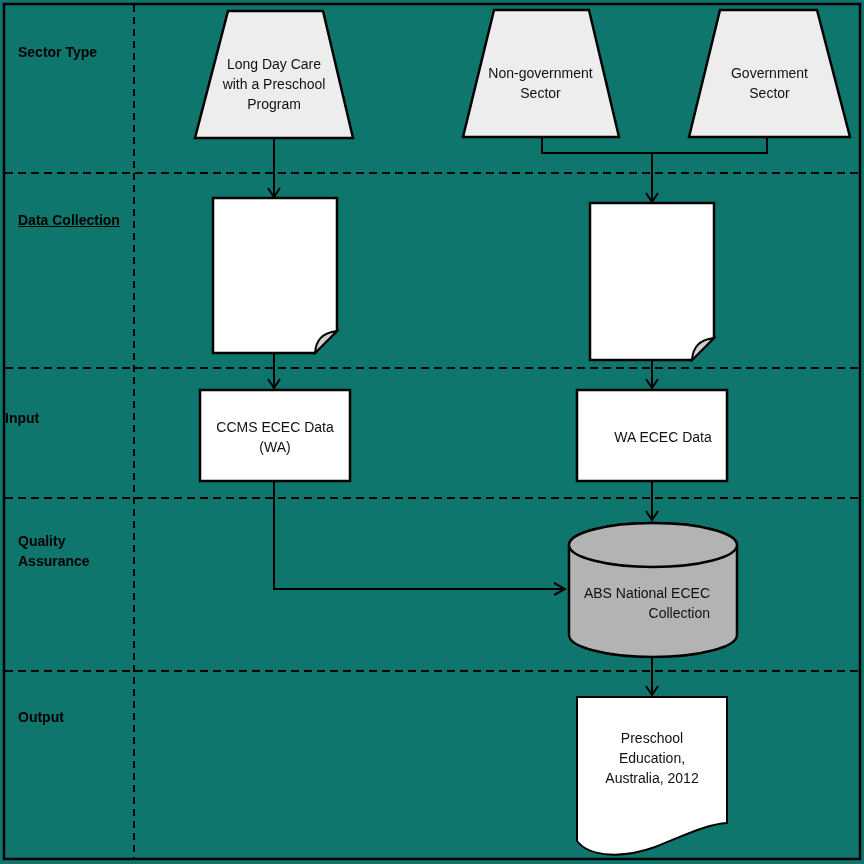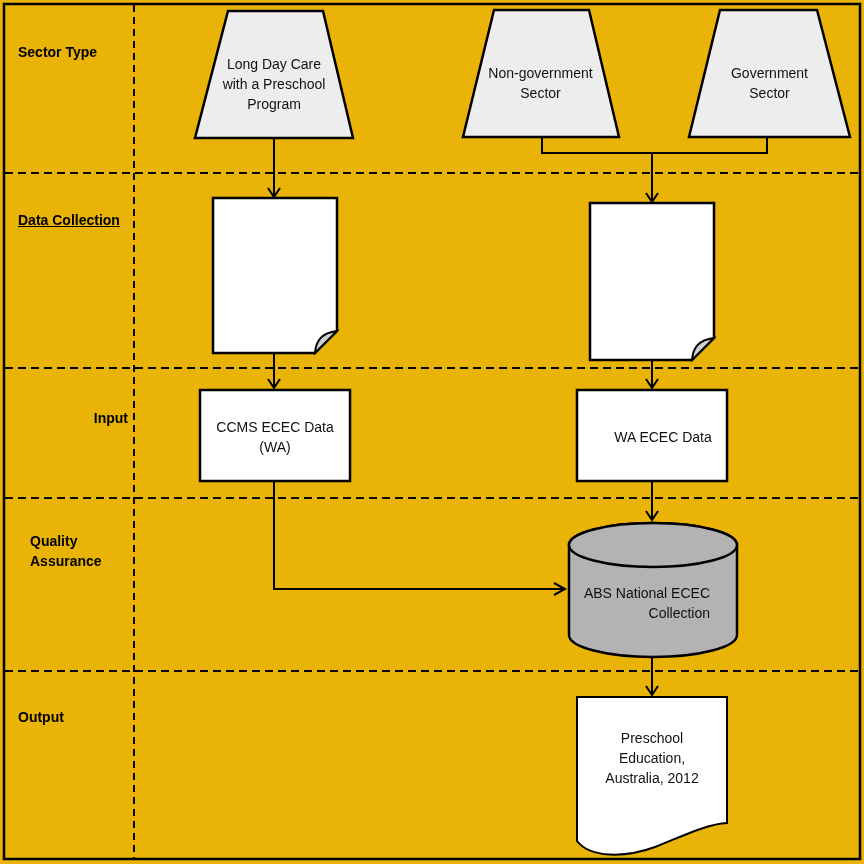--- a/index.html
+++ b/index.html
@@ -1,19 +1,19 @@
 <!DOCTYPE html>
 <html><head>
 <meta charset="utf-8">
 <style>
   html,body{margin:0;padding:0;background:#ffffff;}
   .canvas{
     position:relative;
     width:864px;height:864px;
-    background:#eab308;
+    background:#0f766e;
     font-family:"Liberation Sans", sans-serif;
     overflow:hidden;
   }
   svg{position:absolute;left:0;top:0;}
   .shape{stroke:#000000;stroke-width:2.5;}
   .thin{stroke-width:2;}
   .connector{stroke:#000000;stroke-width:2;fill:none;}
   .lane-divider{stroke:#000000;stroke-width:2;stroke-dasharray:8 5;}
   .col-divider{stroke:#000000;stroke-width:2;stroke-dasharray:7 5;}
   .frame{fill:none;stroke:#000000;stroke-width:2.5;}
@@ -79,22 +79,22 @@
     <ellipse class="shape" cx="653" cy="545" rx="84" ry="22" fill="#b3b3b3"></ellipse>
 
     <line class="connector" x1="652" y1="657" x2="652" y2="694"></line>
     <polyline class="connector" points="646,686 652,695 658,686"></polyline>
 
     <path class="shape thin" d="M577,697 H727 V823 C707,824 683,836 655,847 C625,858 590,858 577,841 Z" fill="#ffffff"></path>
   </svg>
 
   <div class="lane-label" style="left:18px;top:42px;width:110px;">Sector Type</div>
   <div class="lane-label" style="left:18px;top:210px;width:112px;text-decoration:underline;">Data Collection</div>
-  <div class="lane-label" style="left:18px;top:408px;width:110px;text-align:right;">Input</div>
-  <div class="lane-label" style="left:18px;top:531px;width:110px;margin-left:12px;">Quality
+  <div class="lane-label" style="left:5px;top:408px;width:110px;">Input</div>
+  <div class="lane-label" style="left:18px;top:531px;width:110px;">Quality
 Assurance</div>
   <div class="lane-label" style="left:18px;top:707px;width:110px;">Output</div>
 
   <div class="node-text" style="left:195px;top:54px;width:158px;">Long Day Care
 with a Preschool
 Program</div>
   <div class="node-text" style="left:462px;top:63px;width:157px;">Non-government
 Sector</div>
   <div class="node-text" style="left:689px;top:63px;width:161px;">Government
 Sector</div>

